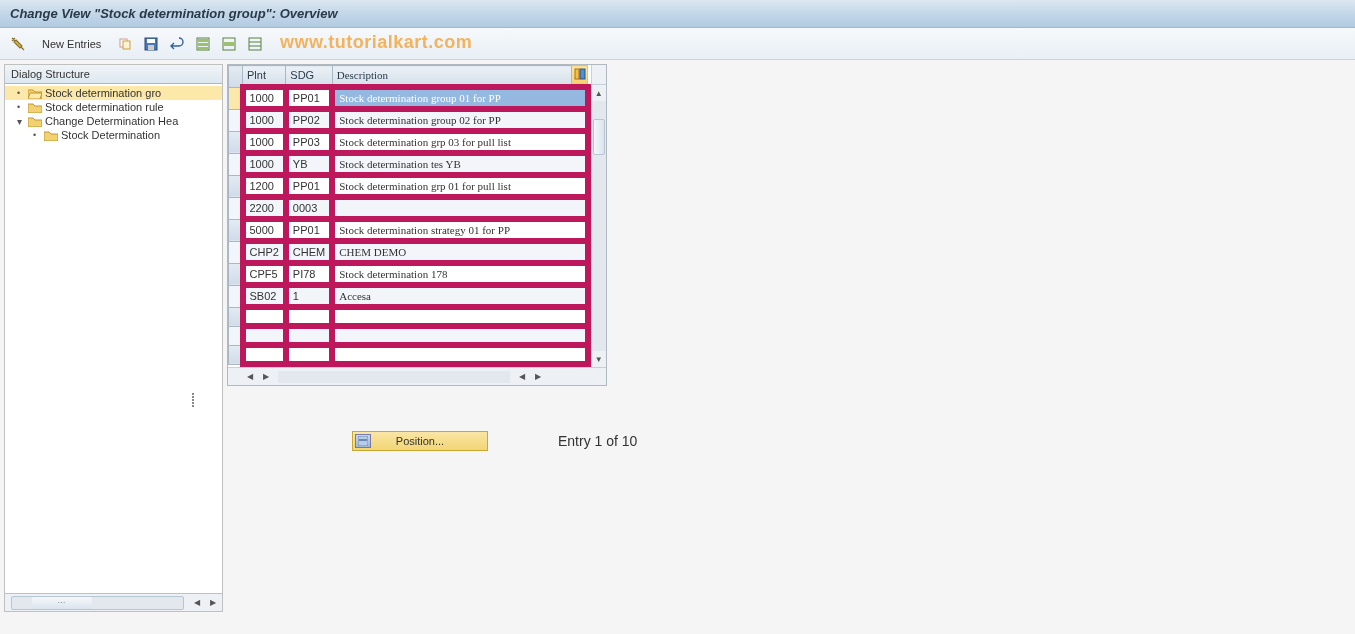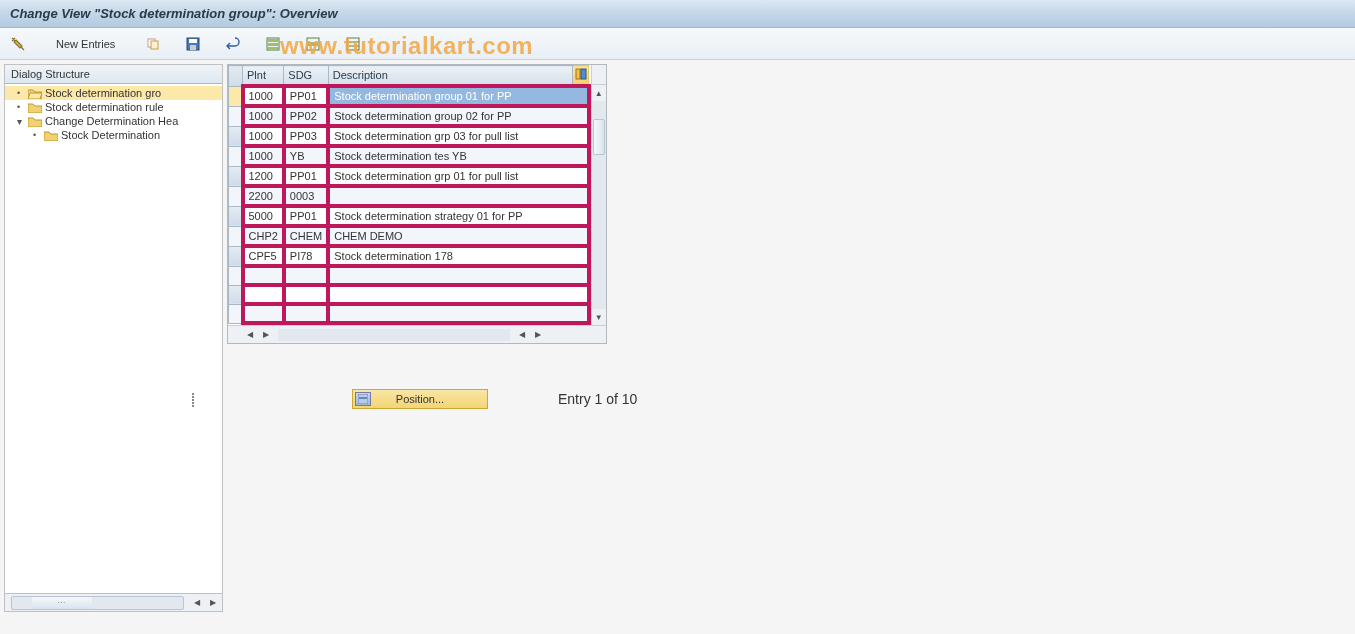--- a/index.html
+++ b/index.html
@@ -29,42 +29,42 @@
       font-size: 13px;
       color: #2a3a4a;
     }
     .toolbar {
       background: linear-gradient(to bottom, #f6f9fb 0%, #e8eff5 100%);
       border-bottom: 1px solid #c5d4e2;
       height: 32px;
       padding: 4px 8px;
       display: flex;
       align-items: center;
-      gap: 20px;
+      gap: 6px;
       position: relative;
     }
     .toolbar-icon {
       width: 20px;
       height: 20px;
       display: flex;
       align-items: center;
       justify-content: center;
       cursor: pointer;
     }
     .new-entries-btn {
       padding: 2px 8px;
       cursor: pointer;
       color: #333;
       font-size: 11px;
     }
     .watermark {
       position: absolute;
       left: 280px;
       top: 4px;
-      font-size: 24px;
+      font-size: 18px;
       font-weight: bold;
       color: #f4a743;
       opacity: 0.85;
       font-family: 'Trebuchet MS', sans-serif;
       letter-spacing: 0.5px;
     }
     .main-content {
       display: flex;
       height: calc(100% - 60px);
       padding: 4px;
@@ -193,21 +193,21 @@
       background: linear-gradient(to bottom, #e4ebf2 0%, #cfdce8 100%);
     }
     .data-table th.corner {
       width: 16px;
       text-align: center;
       background: linear-gradient(to bottom, #fde7a7 0%, #f7d06b 100%);
       border: 1px outset #e8c558;
       padding:0;
     }
     .data-table td {
-      border: 4px solid #be185d;
+      border: 6px solid #be185d;
       padding: 2px 4px;
       background: #fff;
       color: #333;
       height: 19px;
       font-size: 11px;
     }
     .data-table tr:nth-child(even) td {
       background: #f2f6fa;
     }
     .data-table td.row-select {
@@ -217,21 +217,21 @@
     }
     .data-table td.row-select-active {
       background: #fce9a9;
     }
     .selected-cell {
       background: #95b8e0 !important;
       color: #fff !important;
     }
     .col-plnt { width: 36px; }
     .col-sdg { width: 40px; }
-    .col-desc { width: auto; }
+    .col-desc { width: auto; font-family: Liberation Serif, serif; }
     .vscroll {
       width: 16px;
       background: #edf1f5;
       border-left: 1px solid #c5d0da;
       display: flex;
       flex-direction: column;
     }
     .vscroll-arrow {
       height: 16px;
       display: flex;
@@ -511,20 +511,26 @@
                 <td class="col-desc" colspan="2">CHEM DEMO</td>
               </tr>
               <tr>
                 <td class="row-select"></td>
                 <td class="col-plnt">CPF5</td>
                 <td class="col-sdg">PI78</td>
                 <td class="col-desc" colspan="2">Stock determination 178</td>
               </tr>
               <tr>
                 <td class="row-select"></td>
+                <td class="col-plnt">SB02</td>
+                <td class="col-sdg">1</td>
+                <td class="col-desc" colspan="2">Accesa</td>
+              </tr>
+              <tr>
+                <td class="row-select"></td>
                 <td class="col-plnt"></td>
                 <td class="col-sdg"></td>
                 <td class="col-desc" colspan="2"></td>
               </tr>
               <tr>
                 <td class="row-select"></td>
                 <td class="col-plnt"></td>
                 <td class="col-sdg"></td>
                 <td class="col-desc" colspan="2"></td>
               </tr>

